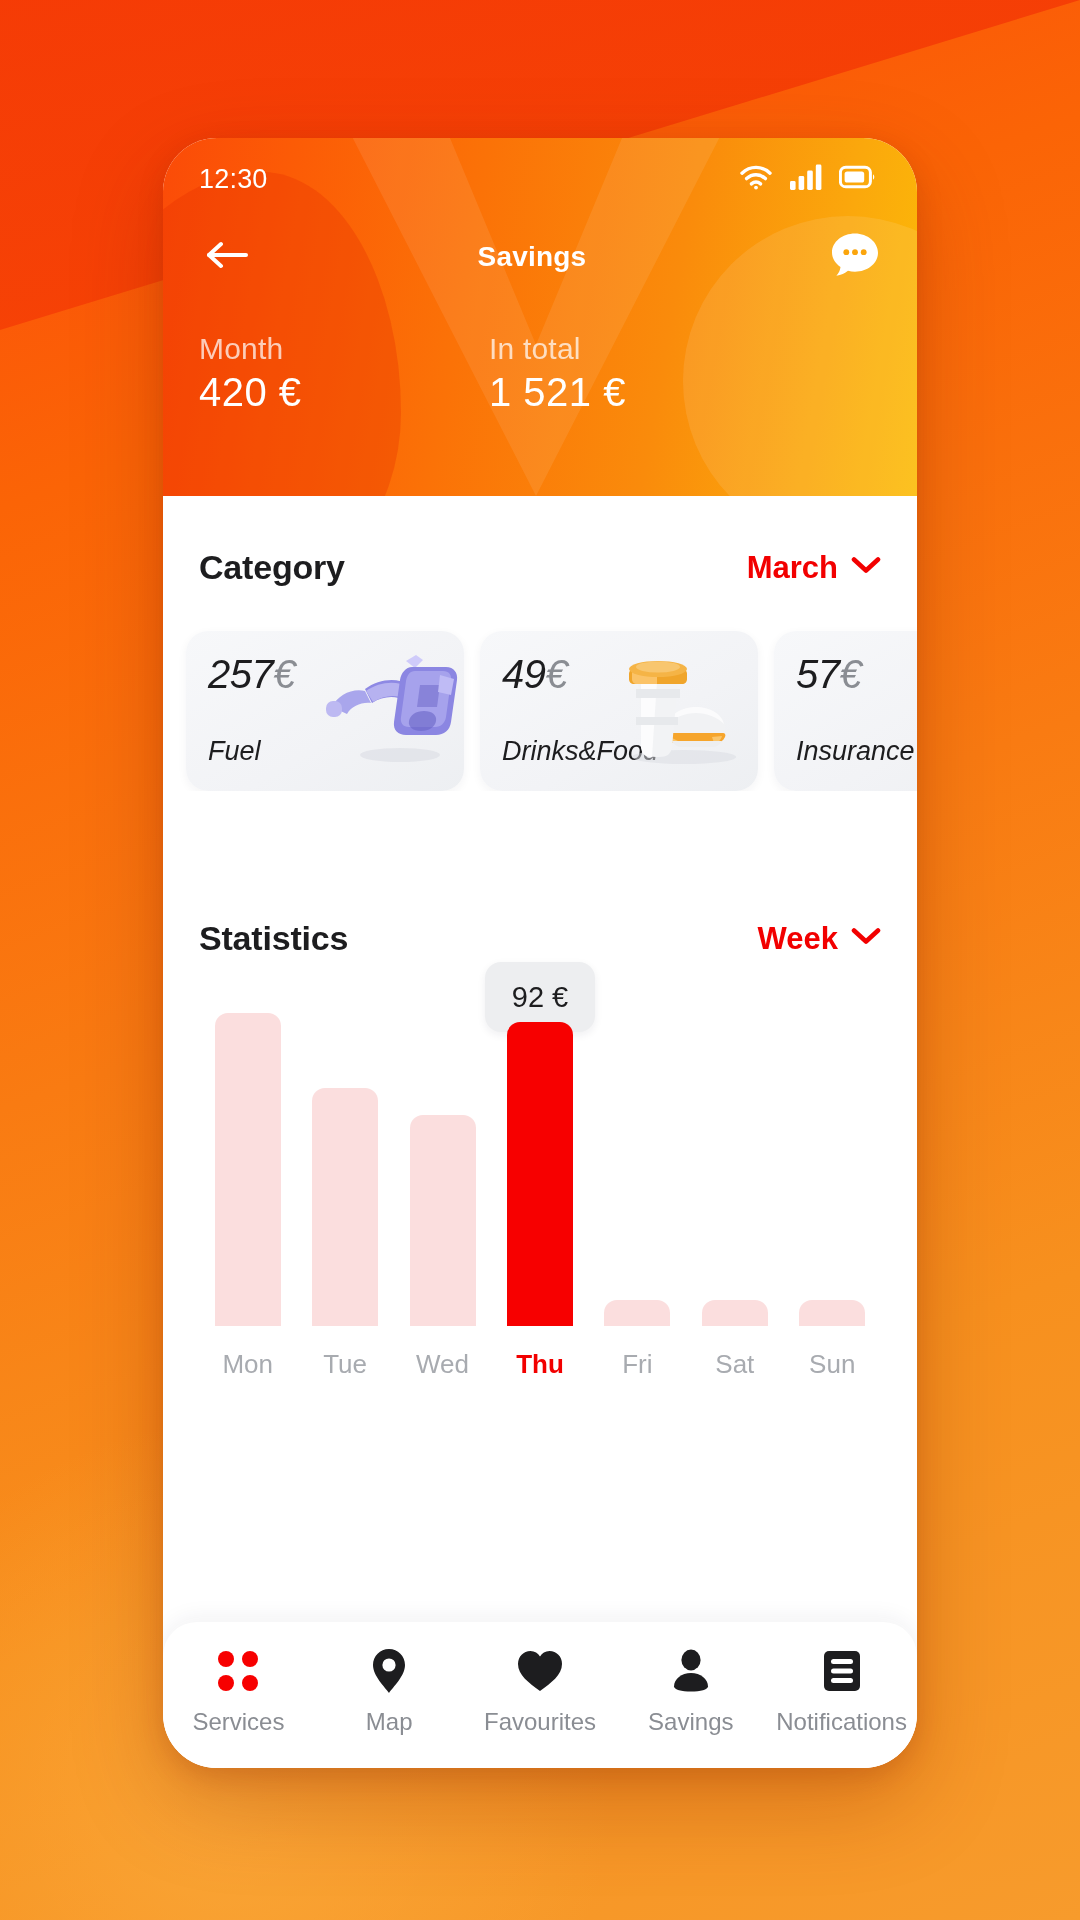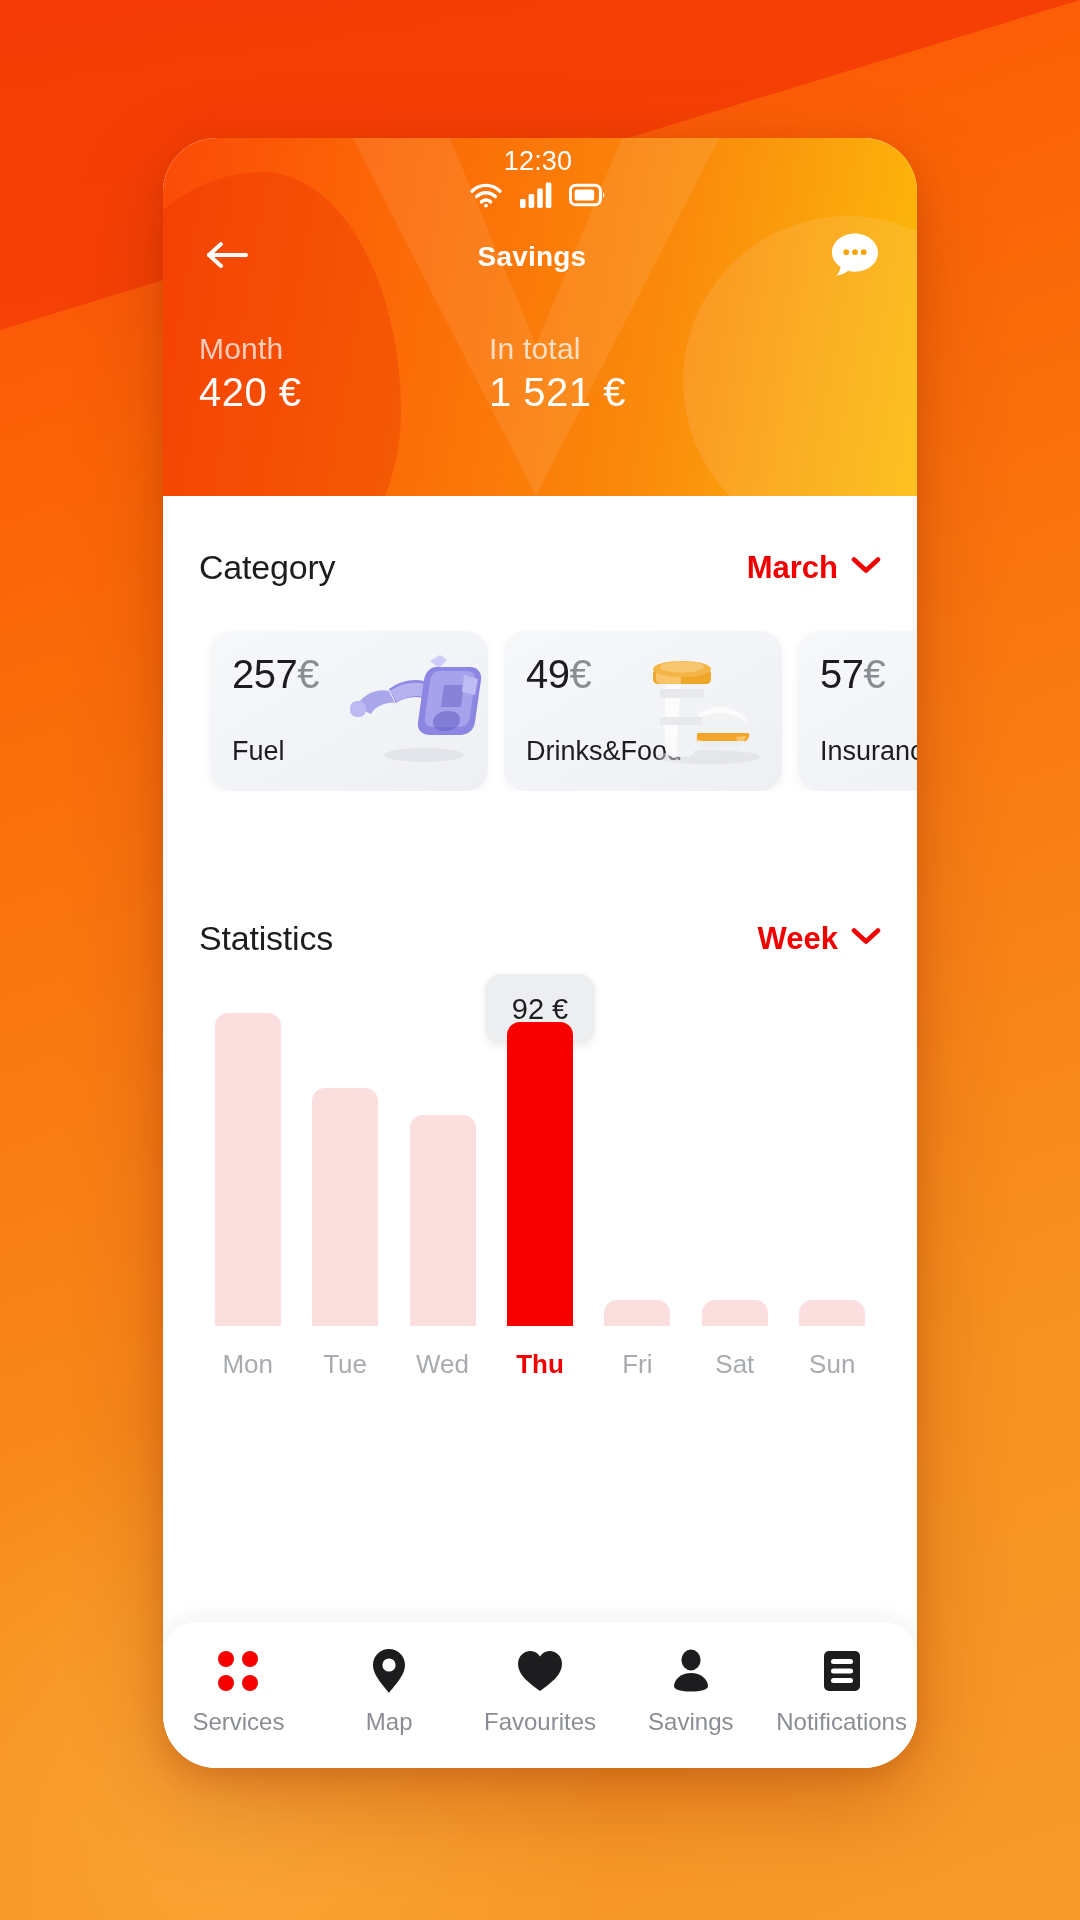--- a/index.html
+++ b/index.html
@@ -57,21 +57,20 @@
     right:-96px; top:78px; width:330px; height:330px;
     background:rgba(255,255,255,.10);
     border-radius:50%;
   }
 
   
   #statusbar {
     position:relative; height:74px;
     display:flex; align-items:center; justify-content:space-between;
     padding:8px 40px 0 36px;
-    flex-direction:column;
   }
   #clock { color:#fff; font-size:27px; font-weight:400; letter-spacing:.2px; }
   #sysicons { display:flex; align-items:center; gap:17px; }
 
   
   #navrow {
     position:relative; height:90px;
     display:flex; align-items:center; padding:0 34px 0 36px;
   }
   #back-btn { width:58px; height:58px; display:flex; align-items:center; justify-content:center; cursor:pointer; }
@@ -88,29 +87,30 @@
   .bal-label { color:rgba(255,255,255,.72); font-size:30px; font-weight:400; letter-spacing:.2px; }
   .bal-value { color:#fff; font-size:40px; font-weight:300; letter-spacing:.5px; margin-top:4px; white-space:nowrap; }
 
   
   #body { position:relative; background:#fff; height:1272px; }
 
   .sec-head {
     display:flex; align-items:center; justify-content:space-between;
     padding:0 36px;
   }
-  .sec-title { font-size:34px; font-weight:400; color:#1D1D1F; letter-spacing:-.2px; }
+  .sec-title { font-size:34px; font-weight:700; color:#1D1D1F; letter-spacing:-.2px; }
   .sec-filter { display:flex; align-items:center; gap:13px; cursor:pointer; }
   .sec-filter-label { color:#F20000; font-size:31px; font-weight:700; }
 
   
   #cat-head { padding-top:52px; }
   #cat-scroll {
-    display:flex; gap:16px; padding:44px 0 0 47px;
+    display:flex; gap:16px; padding:44px 0 0 23px;
     overflow:hidden;
+    font-style:italic;
   }
   .cat-card {
     position:relative; flex:0 0 auto;
     width:278px; height:160px;
     border-radius:22px;
     background:linear-gradient(150deg,#F7F8FA 0%,#F2F3F6 60%,#EDEFF2 100%);
     box-shadow:0 3px 10px rgba(30,35,60,.05);
     padding:21px 0 0 22px;
     overflow:hidden;
   }
@@ -121,21 +121,21 @@
     font-size:27px; color:#1D1D1F; font-weight:400; white-space:nowrap;
   }
   .cat-art { position:absolute; right:4px; top:14px; width:140px; height:124px; }
 
   
   #stat-head { padding-top:128px; }
   #chart {
     position:relative; height:430px; margin:0 36px 0 36px;
   }
   #tooltip {
-    position:absolute; left:112px; top:16px;
+    position:absolute; left:112px; top:4px;
     width:110px; height:70px;
     background:#EDEEF0; border-radius:16px;
     display:flex; align-items:center; justify-content:center;
     box-shadow:0 3px 9px rgba(30,35,60,.07);
   }
   #tooltip-text { font-size:29px; color:#1D1D1F; font-weight:400; white-space:nowrap; }
   #tooltip-tail {
     position:absolute; left:50%; top:68px; transform:translateX(-50%);
     width:0; height:0;
     border-left:15px solid transparent; border-right:15px solid transparent;

